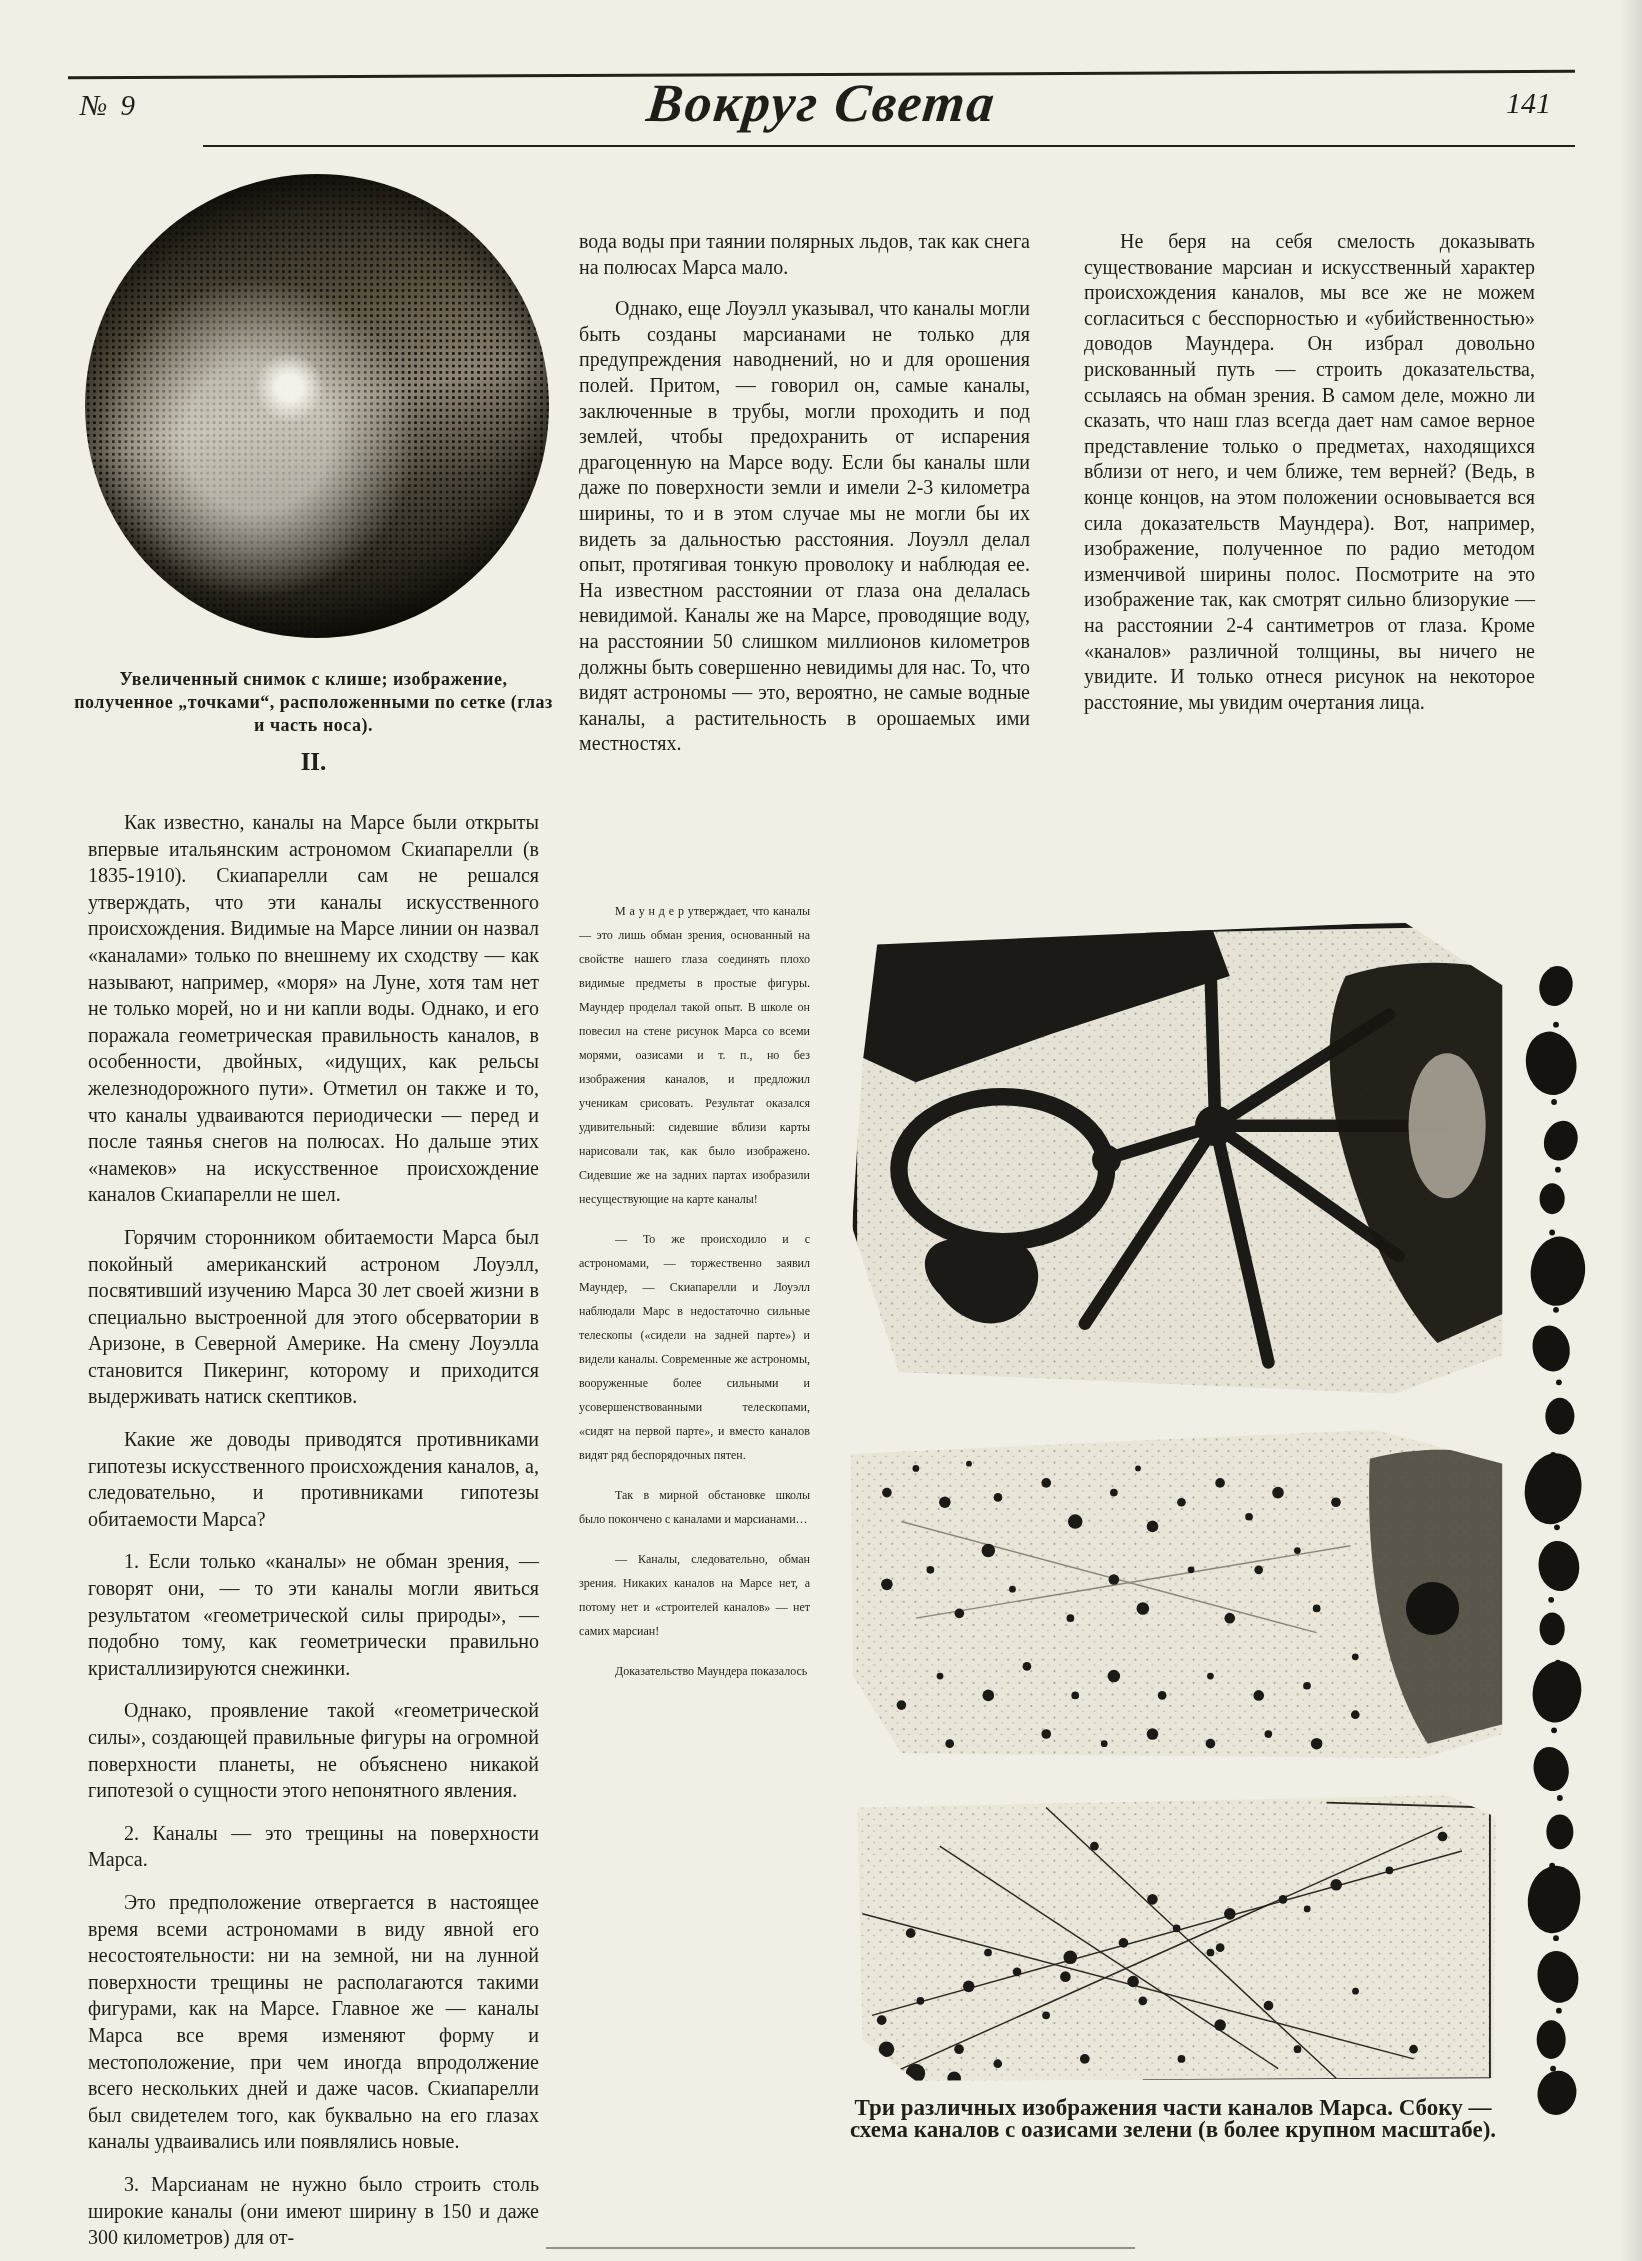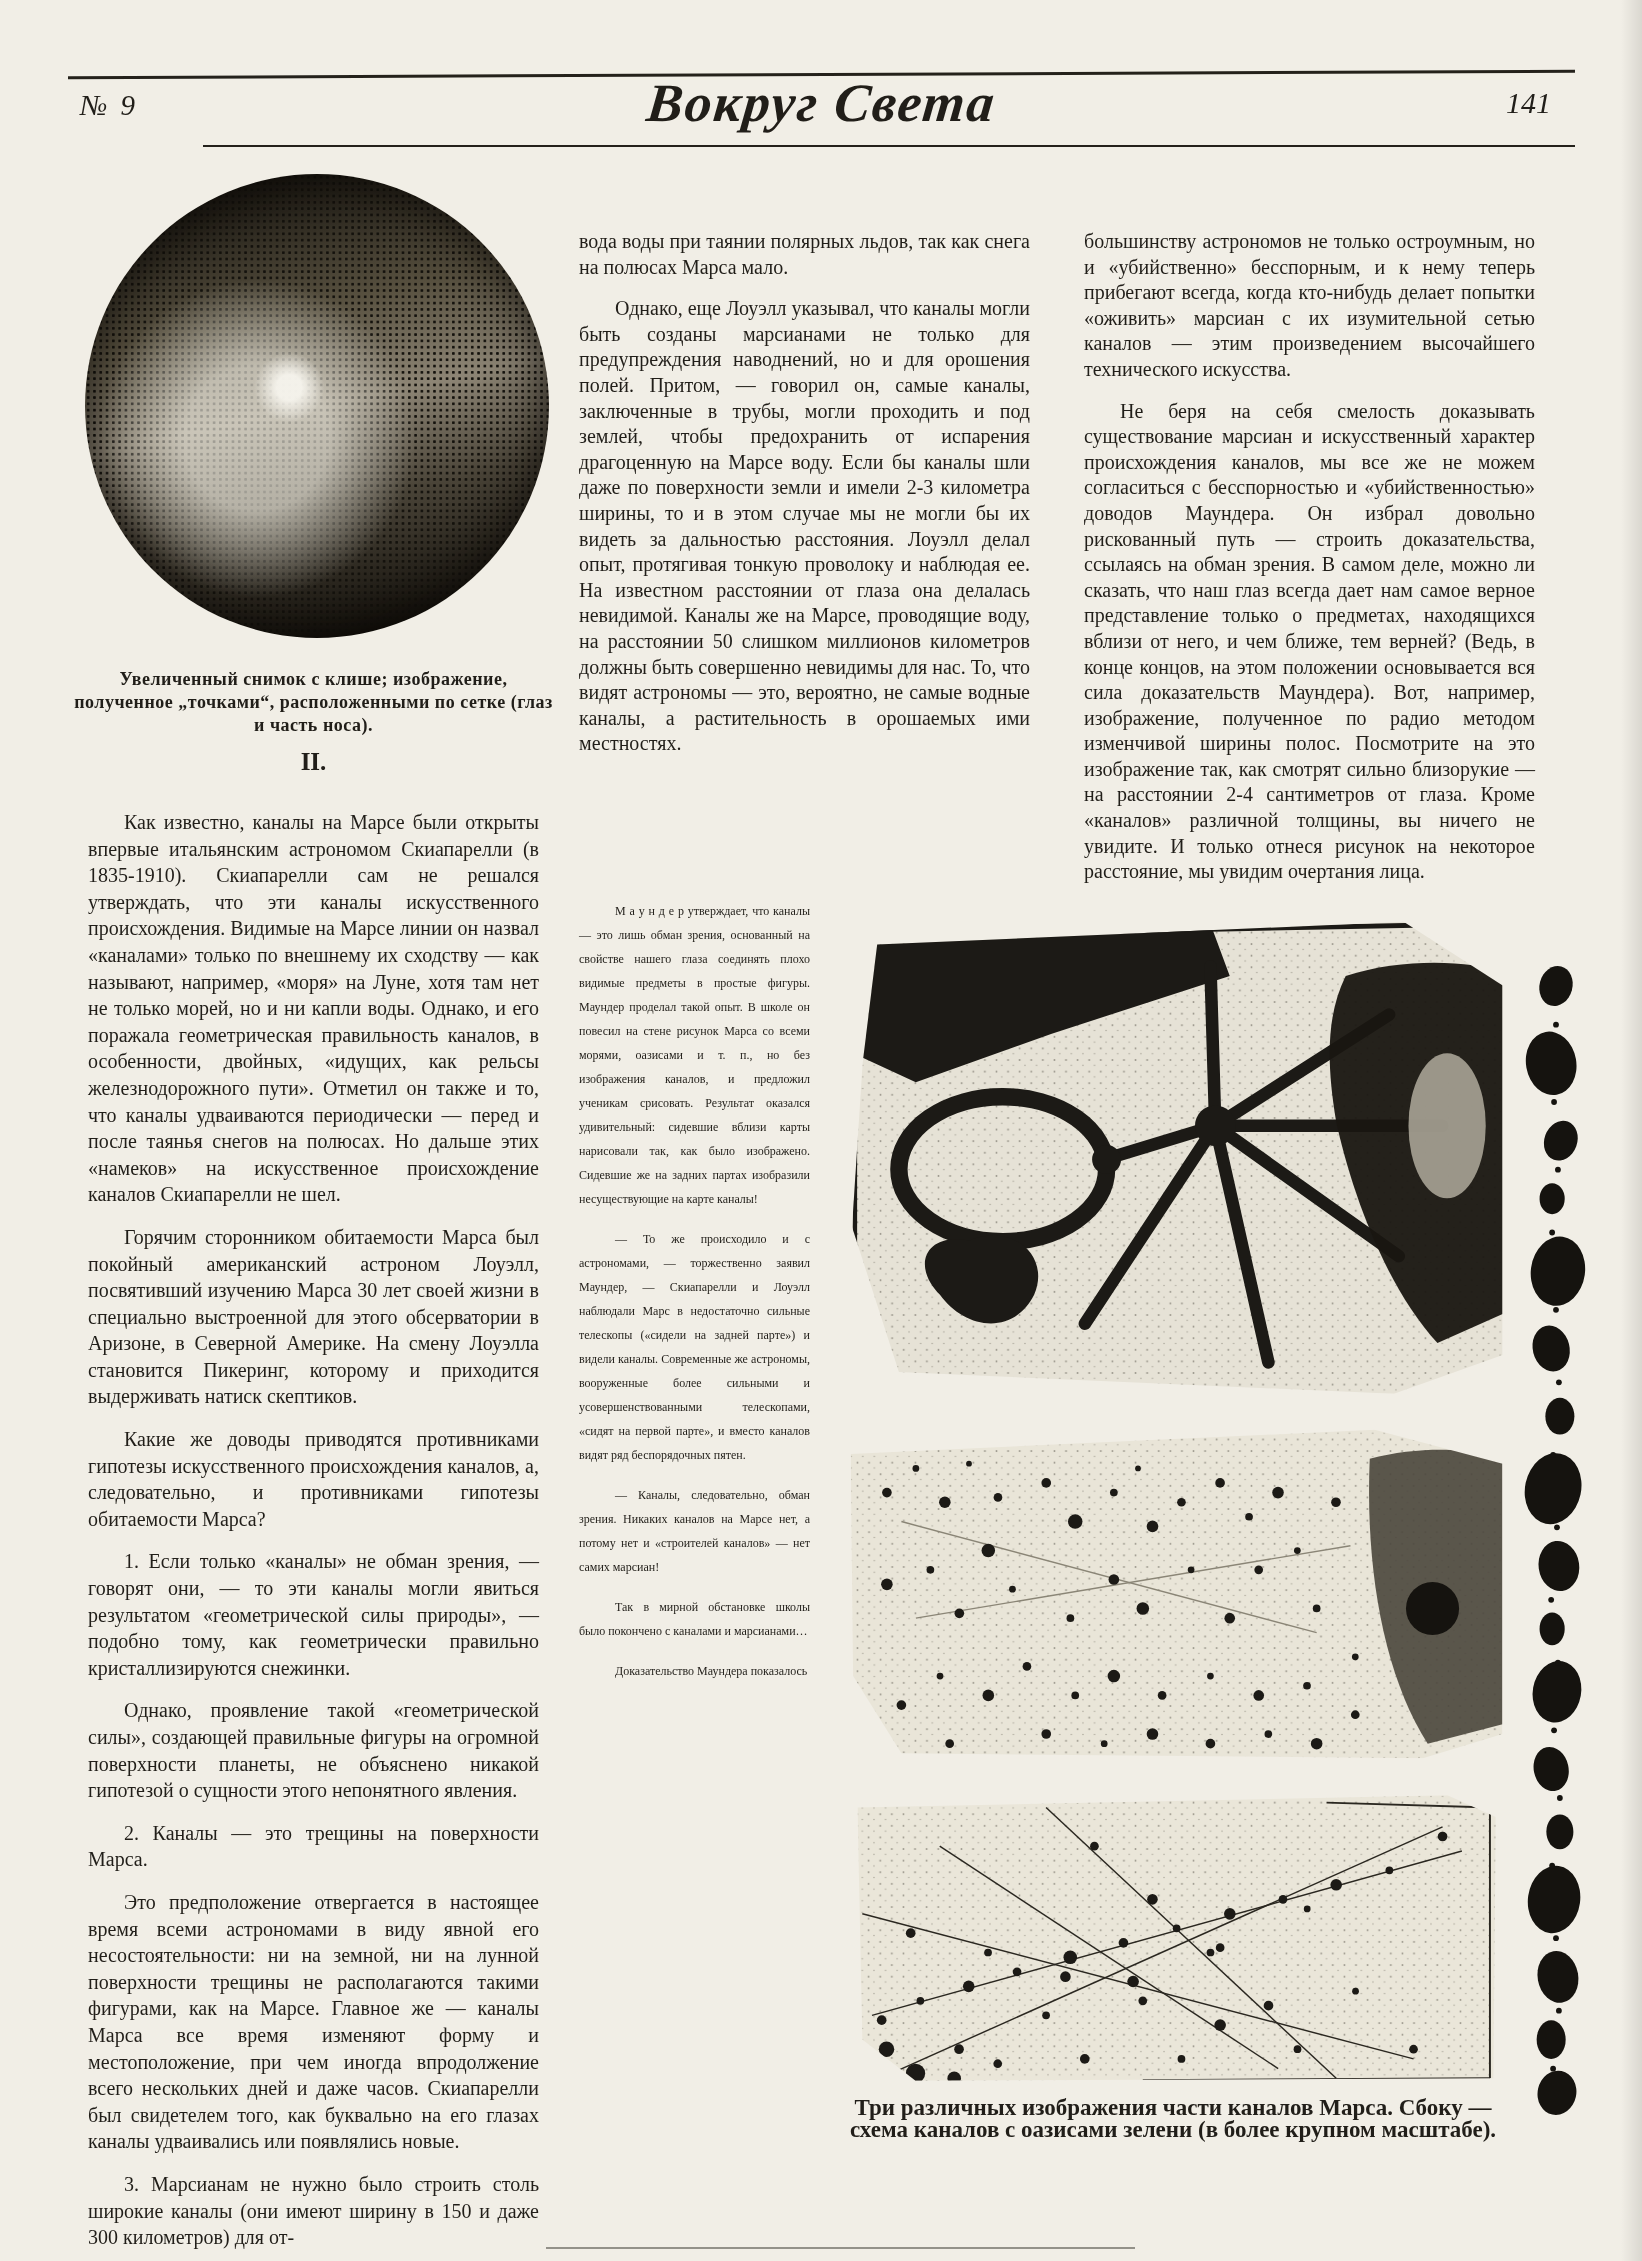--- a/index.html
+++ b/index.html
@@ -87,29 +87,28 @@
     <p>Это предположение отвергается в настоящее время всеми астрономами в виду явной его несостоятельности: ни на земной, ни на лунной поверхности трещины не располагаются такими фигурами, как на Марсе. Главное же — каналы Марса все время изменяют форму и местоположение, при чем иногда впродолжение всего нескольких дней и даже часов. Скиапарелли был свидетелем того, как буквально на его глазах каналы удваивались или появлялись новые.</p>
     <p>3. Марсианам не нужно было строить столь широкие каналы (они имеют ширину в 150 и даже 300 километров) для от-</p>
   </div>
 
   <div class="col col2wide">
     <p class="cont">вода воды при таянии полярных льдов, так как снега на полюсах Марса мало.</p>
     <p>Однако, еще Лоуэлл указывал, что каналы могли быть созданы марсианами не только для предупреждения наводнений, но и для орошения полей. Притом, — говорил он, самые каналы, заключенные в трубы, могли проходить и под землей, чтобы предохранить от испарения драгоценную на Марсе воду. Если бы каналы шли даже по поверхности земли и имели 2-3 километра ширины, то и в этом случае мы не могли бы их видеть за дальностью расстояния. Лоуэлл делал опыт, протягивая тонкую проволоку и наблюдая ее. На известном расстоянии от глаза она делалась невидимой. Каналы же на Марсе, проводящие воду, на расстоянии 50 слишком миллионов километров должны быть совершенно невидимы для нас. То, что видят астрономы — это, вероятно, не самые водные каналы, а растительность в орошаемых ими местностях.</p>
   </div>
 
   <div class="col col3">
-    <p class="cont">большинству астрономов не только остроумным, но и «убийственно» бесспорным, и к нему теперь прибегают всегда, когда кто-нибудь делает попытки «оживить» марсиан с их изумительной сетью каналов — этим произведением высочайшего технического искусства.</p>
     <p>Не беря на себя смелость доказывать существование марсиан и искусственный характер происхождения каналов, мы все же не можем согласиться с бесспорностью и «убийственностью» доводов Маундера. Он избрал довольно рискованный путь — строить доказательства, ссылаясь на обман зрения. В самом деле, можно ли сказать, что наш глаз всегда дает нам самое верное представление только о предметах, находящихся вблизи от него, и чем ближе, тем верней? (Ведь, в конце концов, на этом положении основывается вся сила доказательств Маундера). Вот, например, изображение, полученное по радио методом изменчивой ширины полос. Посмотрите на это изображение так, как смотрят сильно близорукие — на расстоянии 2-4 сантиметров от глаза. Кроме «каналов» различной толщины, вы ничего не увидите. И только отнеся рисунок на некоторое расстояние, мы увидим очертания лица.</p>
   </div>
 
   <div class="col col2narrow">
     <p>М а у н д е р  утверждает, что каналы — это лишь обман зрения, основанный на свойстве нашего глаза соединять плохо видимые предметы в простые фигуры. Маундер проделал такой опыт. В школе он повесил на стене рисунок Марса со всеми морями, оазисами и т. п., но без изображения каналов, и предложил ученикам срисовать. Результат оказался удивительный: сидевшие вблизи карты нарисовали так, как было изображено. Сидевшие же на задних партах изобразили несуществующие на карте каналы!</p>
     <p>— То же происходило и с астрономами, — торжественно заявил Маундер, — Скиапарелли и Лоуэлл наблюдали Марс в недостаточно сильные телескопы («сидели на задней парте») и видели каналы. Современные же астрономы, вооруженные более сильными и усовершенствованными телескопами, «сидят на первой парте», и вместо каналов видят ряд беспорядочных пятен.</p>
+    <p>Так в мирной обстановке школы было покончено с каналами и марсианами…</p>
     <p>— Каналы, следовательно, обман зрения. Никаких каналов на Марсе нет, а потому нет и «строителей каналов» — нет самих марсиан!</p>
-    <p>Так в мирной обстановке школы было покончено с каналами и марсианами…</p>
     <p>Доказательство Маундера показалось</p>
   </div>
 
   <div class="fig fig1">
     <svg viewBox="0 0 1365 1000" xmlns="http://www.w3.org/2000/svg">
       <defs>
         <pattern id="sp1" width="24" height="24" patternUnits="userSpaceOnUse">
           <circle cx="5" cy="6" r="2" fill="#3c382f" opacity="0.45"></circle>
           <circle cx="16" cy="17" r="1.6" fill="#3c382f" opacity="0.35"></circle>
         </pattern>

